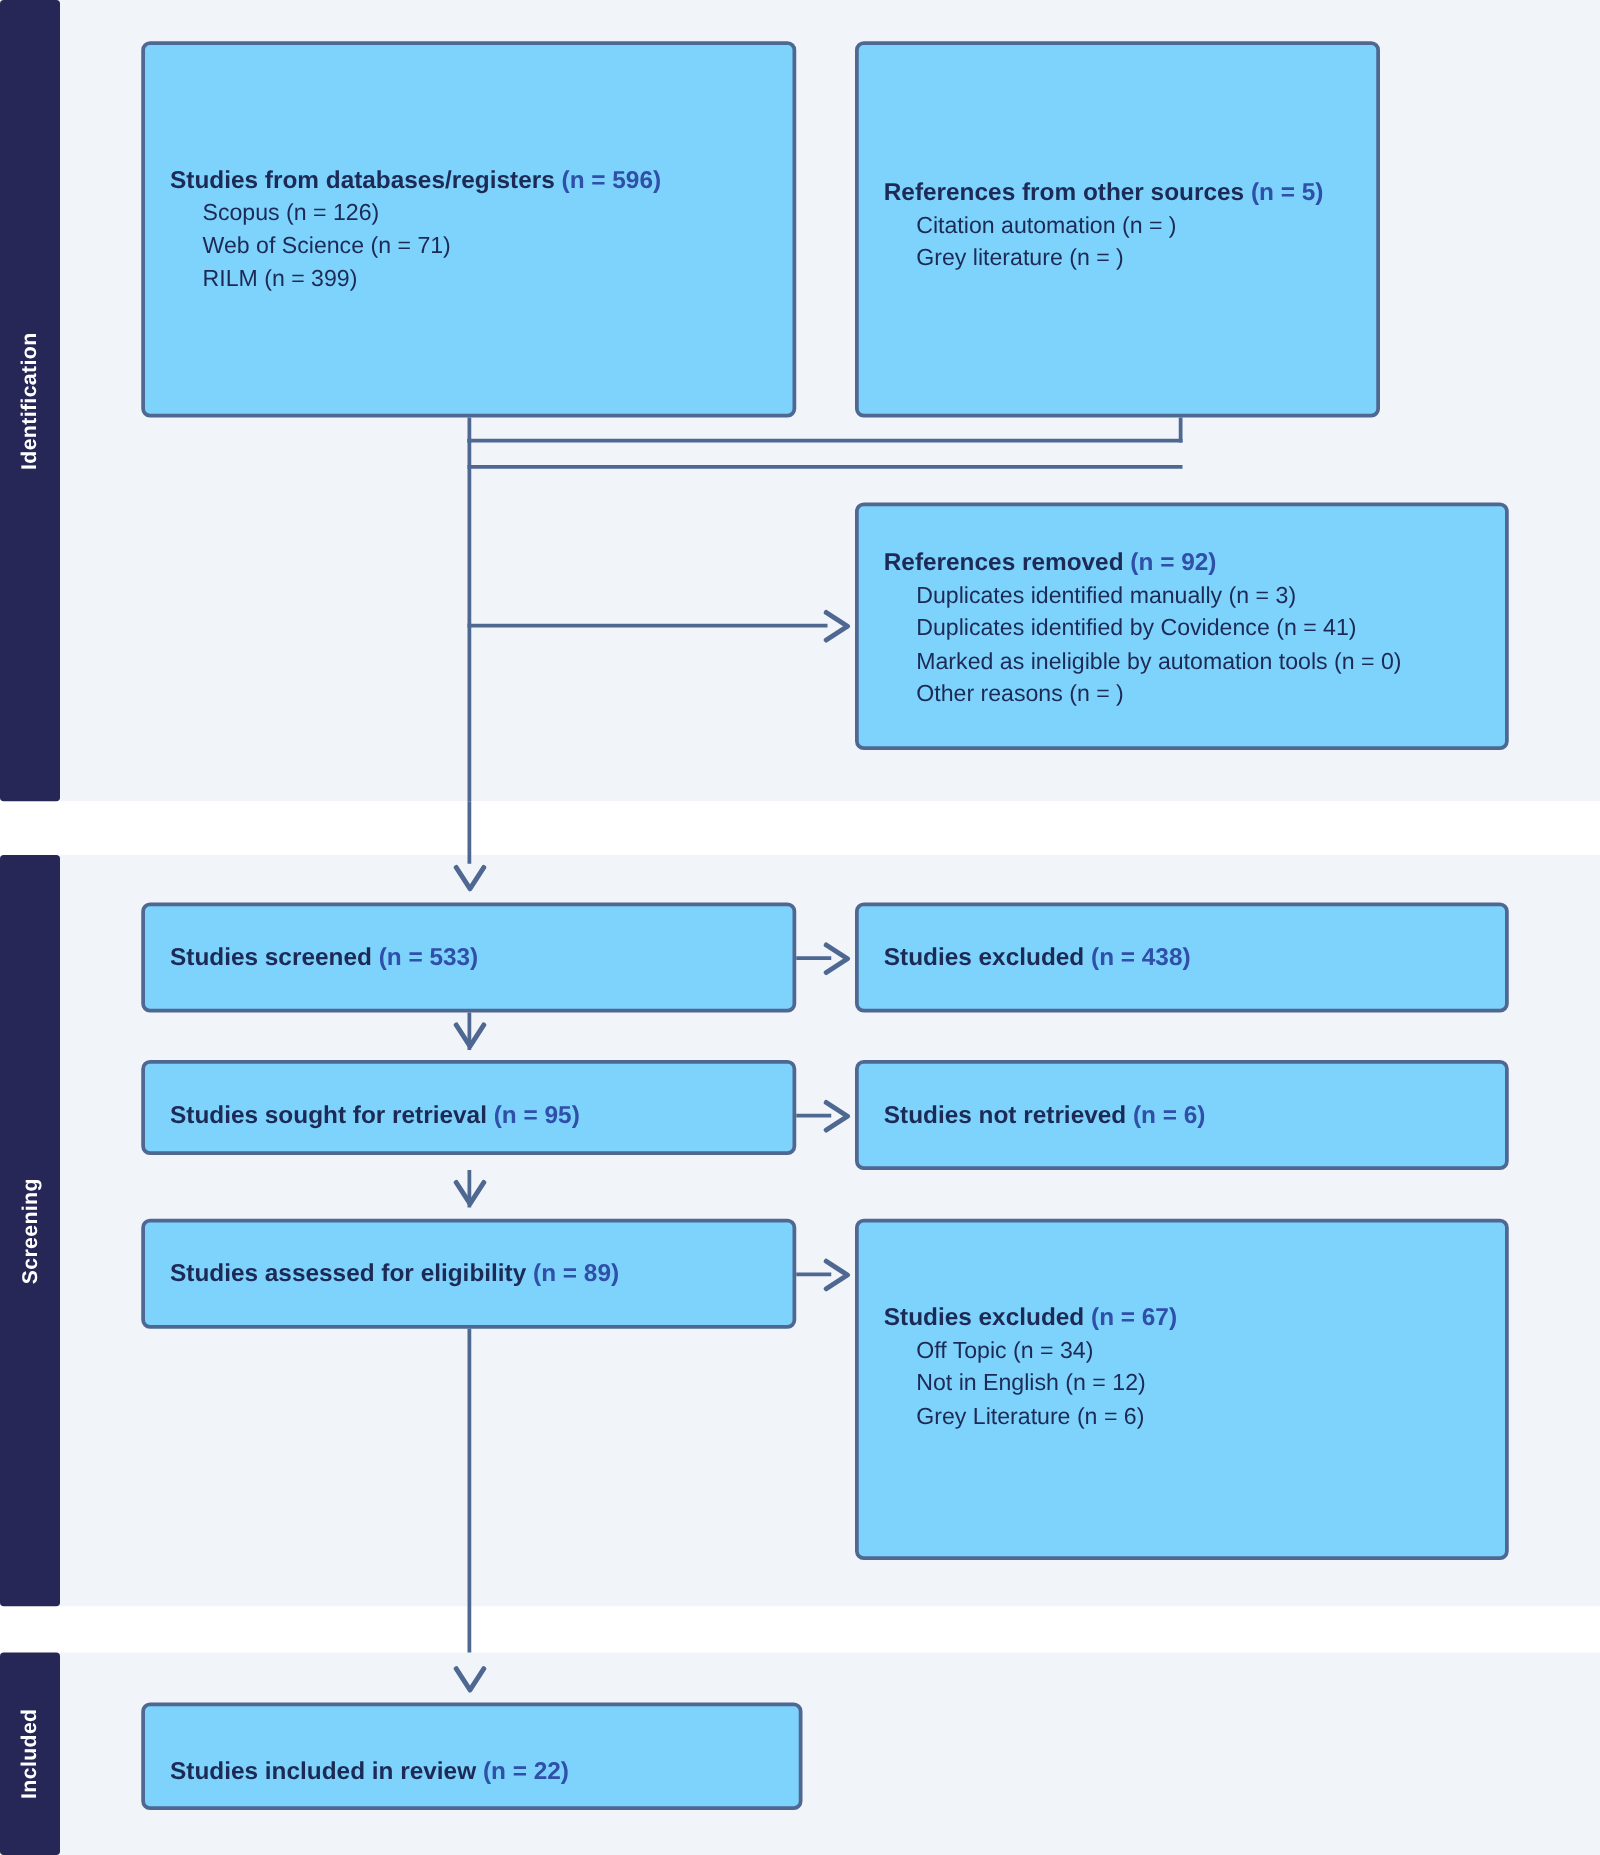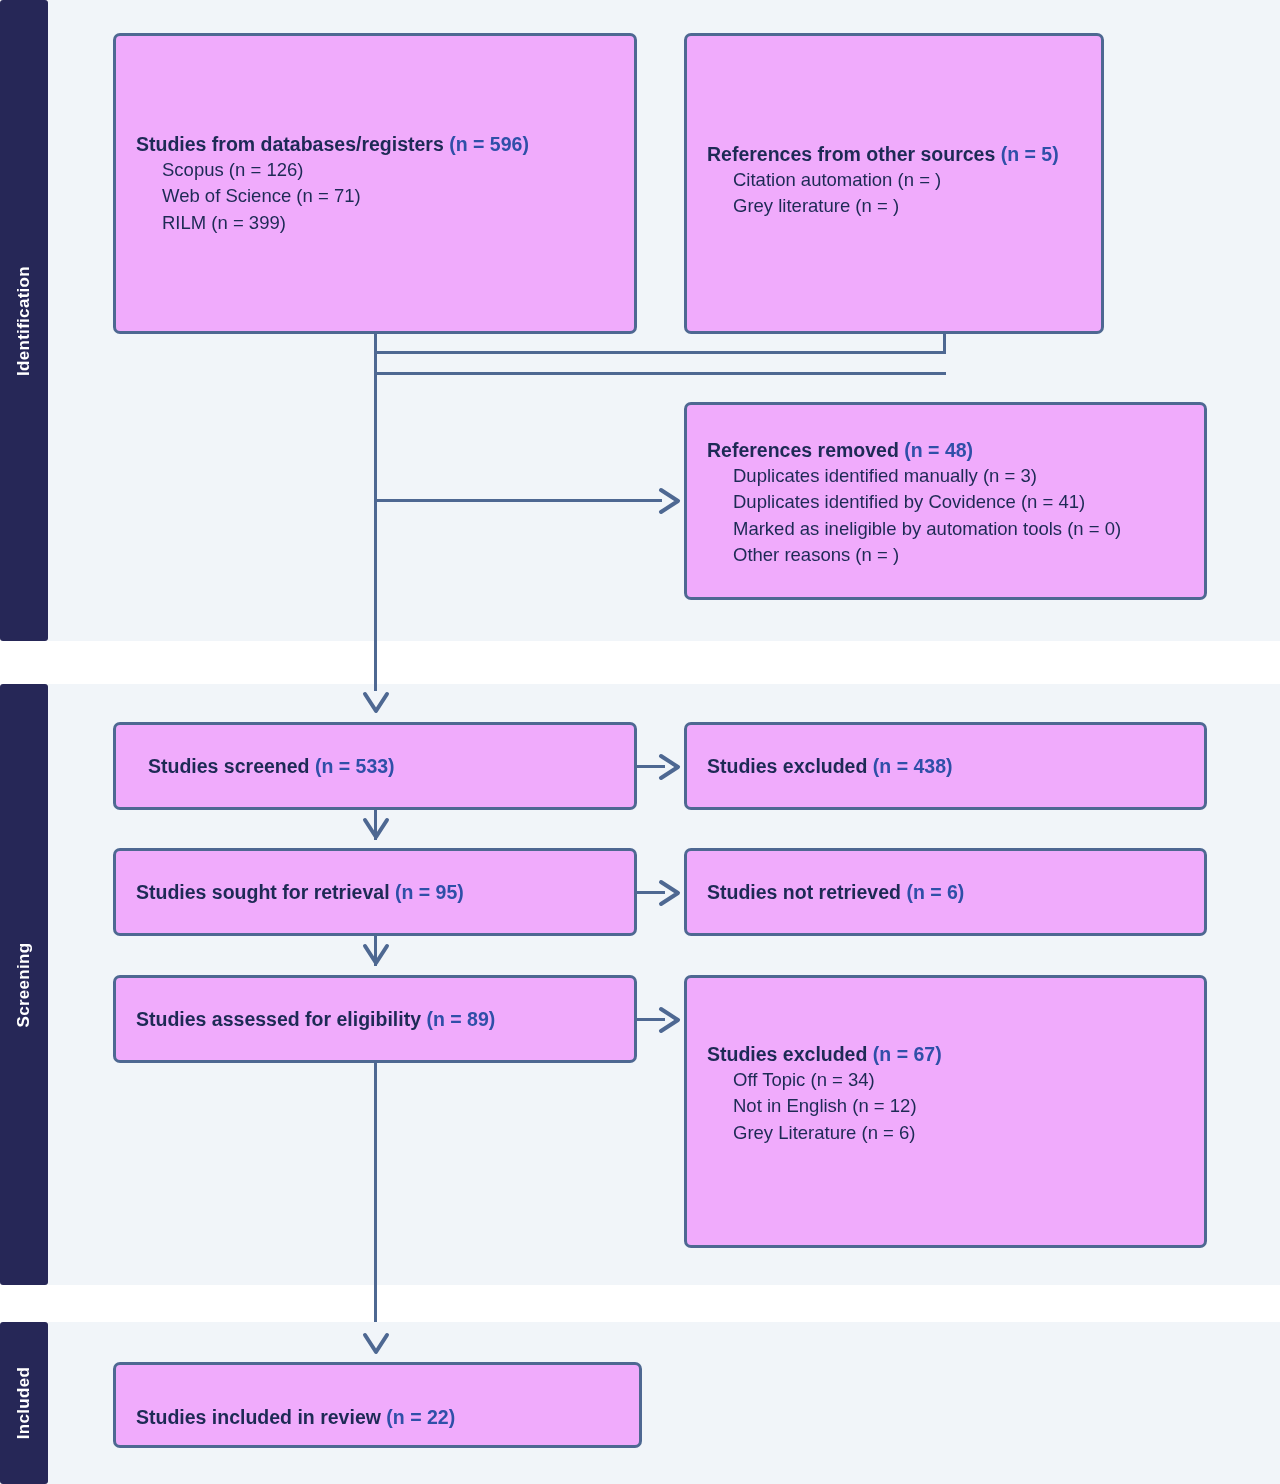--- a/index.html
+++ b/index.html
@@ -22,21 +22,21 @@
     font-weight:bold;
     font-size:17px;
     letter-spacing:.3px;
     white-space:nowrap;
     transform:rotate(-90deg);
   }
 
   
   .box{
     position:absolute;
-    background:#f0abfc;
+    background:#7dd3fc;
     border:3px solid #4e6892;
     border-radius:7px;
     box-sizing:border-box;
     padding:0;
   }
   .box-inner{
     position:absolute;left:20px;right:14px;
   }
   .box-title{
     font-size:19.5px;
@@ -91,21 +91,21 @@
       </div>
       <div class="sub">Citation automation (n = )</div>
       <div class="sub">Grey literature (n = )</div>
     </div>
   </div>
 
   <div class="box" style="left:684px;top:402px;width:523px;height:198px;">
     <div class="box-inner" style="top:32px;">
       <div class="box-title">
         <span>References removed</span>
-        <span class="n">(n = 48)</span>
+        <span class="n">(n = 92)</span>
       </div>
       <div class="sub">Duplicates identified manually (n = 3)</div>
       <div class="sub">Duplicates identified by Covidence (n = 41)</div>
       <div class="sub">Marked as ineligible by automation tools (n = 0)</div>
       <div class="sub">Other reasons (n = )</div>
     </div>
   </div>
 
   <div class="vline" style="left:374px;top:334px;height:20px;"></div>
   <div class="hline" style="left:374px;top:351px;width:572px;"></div>
@@ -126,21 +126,21 @@
   </div>
 
   <div class="vline" style="left:374px;top:641px;height:50px;"></div>
   <div class="arrow" style="left:362px;top:688px;">
     <svg width="28" height="30" viewBox="0 0 28 30">
       <polyline points="3,6 14,23 25,6" fill="none" stroke="#4e6892" stroke-width="4" stroke-linecap="round" stroke-linejoin="round"></polyline>
     </svg>
   </div>
 
   <div class="box" style="left:113px;top:722px;width:524px;height:88px;">
-    <div class="box-inner" style="top:28px;margin-left:12px;">
+    <div class="box-inner" style="top:28px;">
       <div class="box-title">
         <span>Studies screened</span>
         <span class="n">(n = 533)</span>
       </div>
     </div>
   </div>
   <div class="box" style="left:684px;top:722px;width:523px;height:88px;">
     <div class="box-inner" style="top:28px;">
       <div class="box-title">
         <span>Studies excluded</span>
@@ -155,21 +155,21 @@
     </svg>
   </div>
 
   <div class="vline" style="left:374px;top:810px;height:30px;"></div>
   <div class="arrow" style="left:362px;top:814px;">
     <svg width="28" height="30" viewBox="0 0 28 30">
       <polyline points="3,6 14,23 25,6" fill="none" stroke="#4e6892" stroke-width="4" stroke-linecap="round" stroke-linejoin="round"></polyline>
     </svg>
   </div>
 
-  <div class="box" style="left:113px;top:848px;width:524px;height:88px;">
+  <div class="box" style="left:113px;top:848px;width:524px;height:76px;">
     <div class="box-inner" style="top:28px;">
       <div class="box-title">
         <span>Studies sought for retrieval</span>
         <span class="n">(n = 95)</span>
       </div>
     </div>
   </div>
   <div class="box" style="left:684px;top:848px;width:523px;height:88px;">
     <div class="box-inner" style="top:28px;">
       <div class="box-title">

